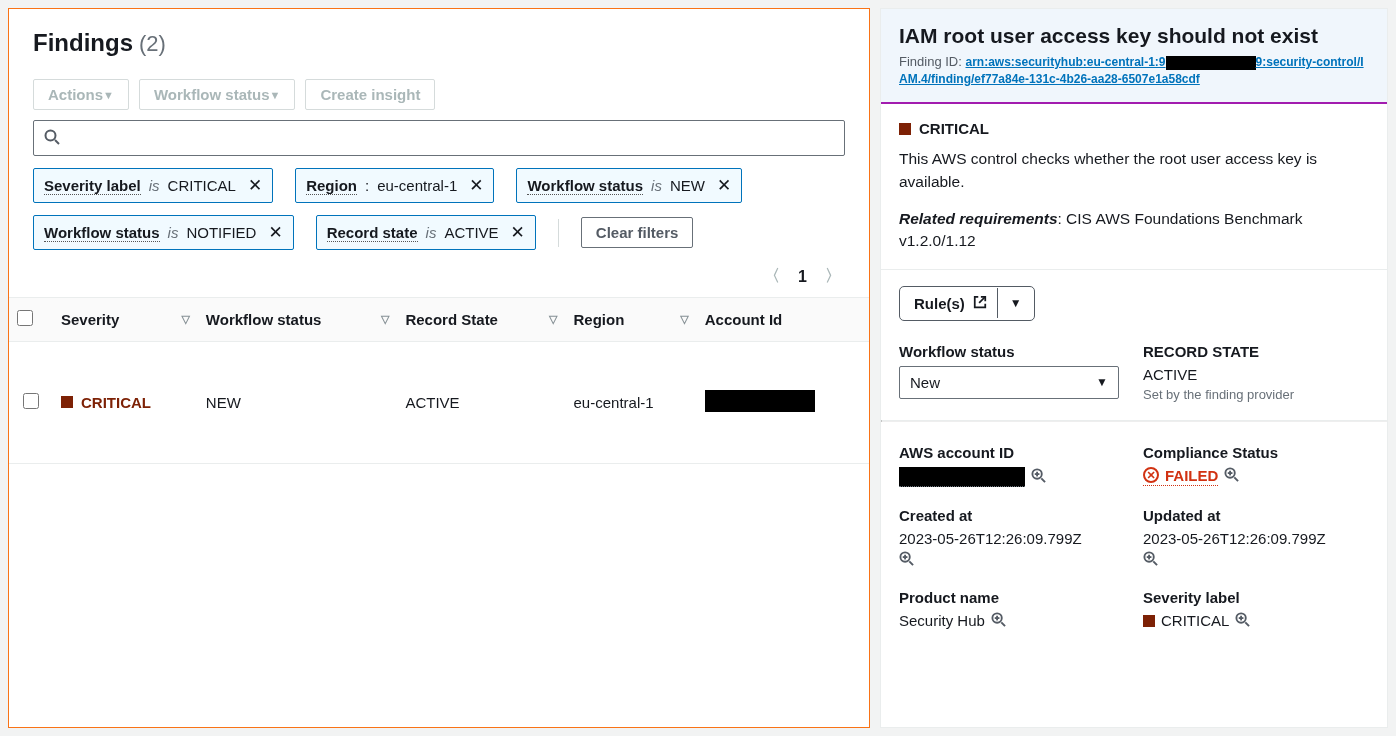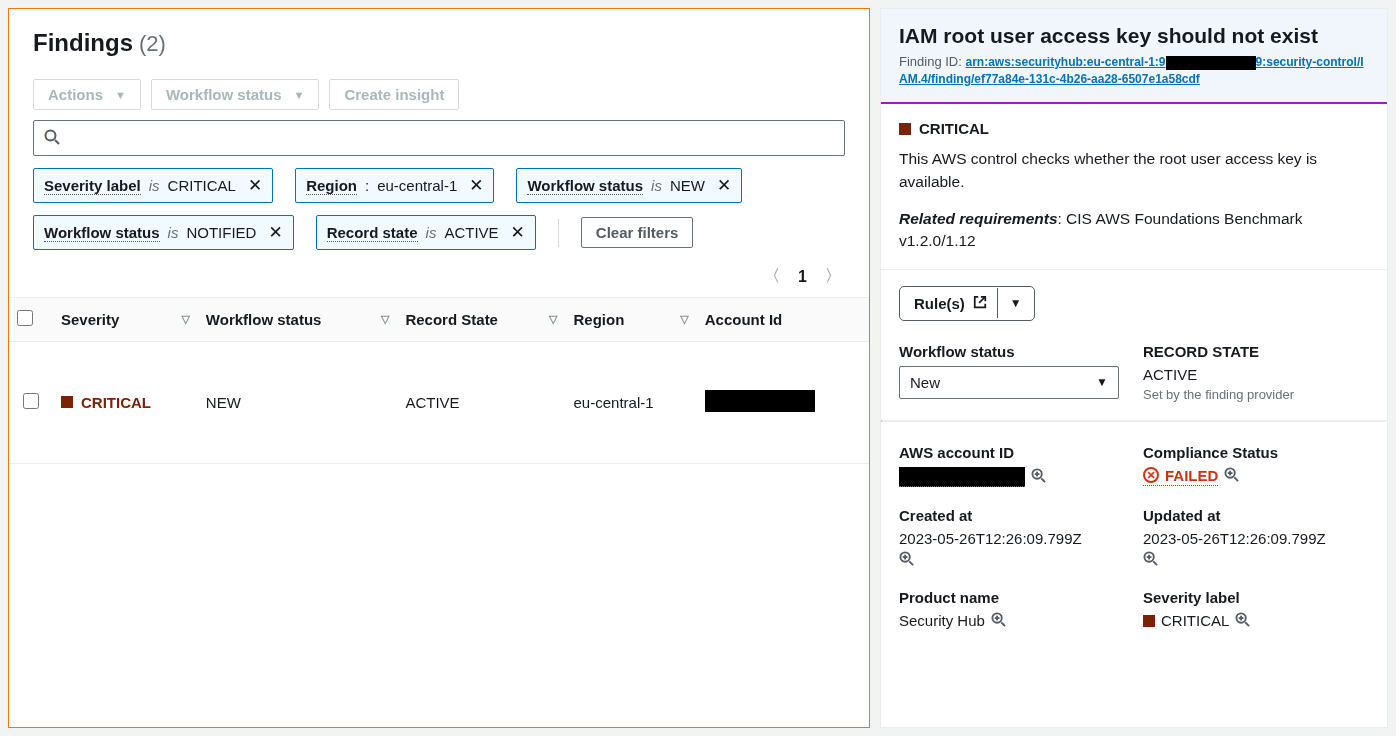--- a/index.html
+++ b/index.html
@@ -61,21 +61,21 @@
     border: 1px solid #687078;
     background: #fff;
     border-radius: 2px;
     padding: 6px 14px;
     font-size: 15px;
     font-weight: 700;
     color: #545b64;
     cursor: pointer;
     display: inline-flex;
     align-items: center;
-    gap: 12px;
+    gap: 0;
   }
   .btn.disabled {
     border-color: #d5dbdb;
     color: #aab7b8;
     cursor: default;
   }
   .btn .caret {
     font-size: 11px;
   }
   .filter-input-wrap {

